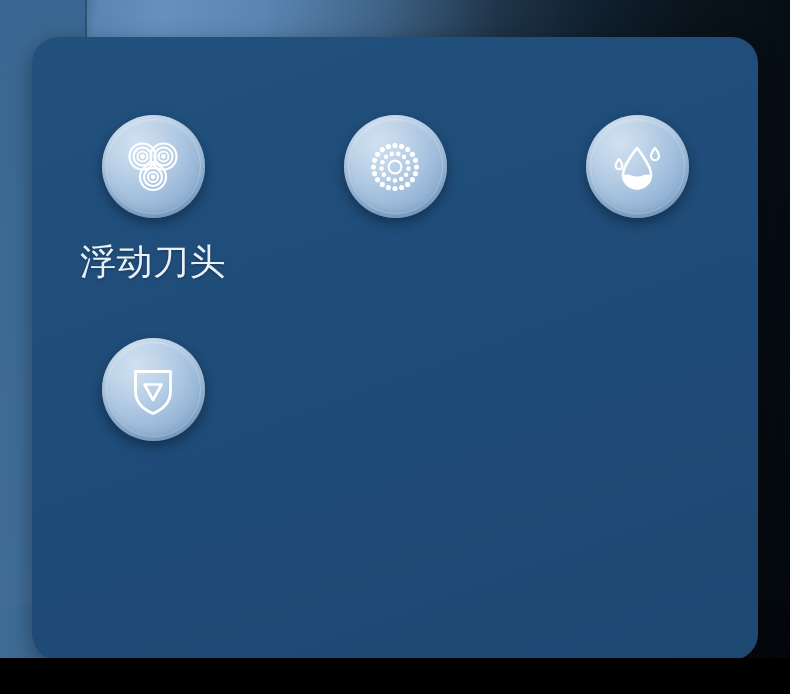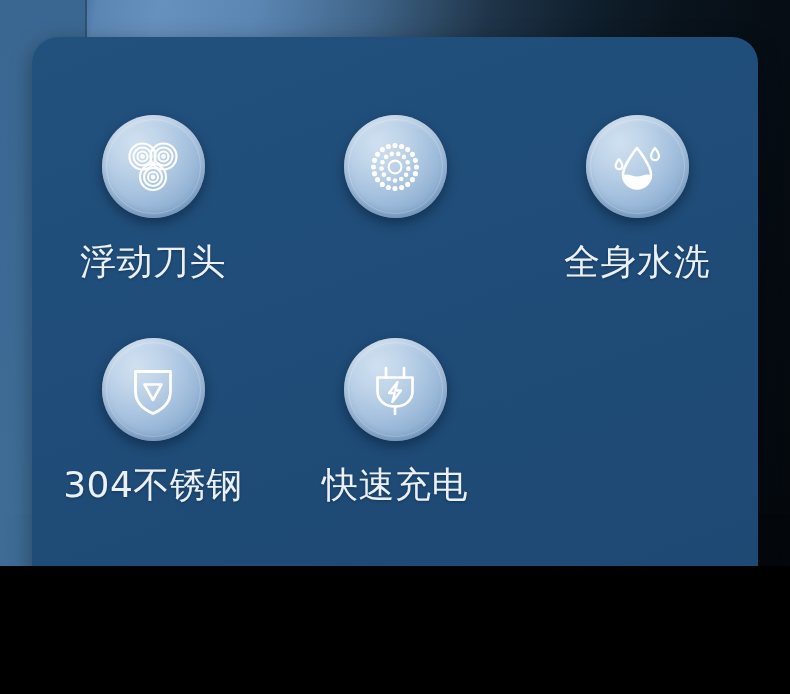--- a/index.html
+++ b/index.html
@@ -3,21 +3,21 @@
 <meta charset="utf-8">
 <style>
   html, body {
     margin: 0;
     padding: 0;
     background: #000;
   }
   #stage {
     position: relative;
     width: 790px;
-    height: 566px;
+    height: 658px;
     overflow: hidden;
     font-family: "DejaVu Sans", "Liberation Sans", sans-serif;
   }
   
   .bg-base {
     position: absolute;
     inset: 0;
     background: linear-gradient(100deg,
         #3d6b96 0%,
         #416f99 9%,
@@ -223,42 +223,28 @@
               </clipPath>
             </defs>
             <path d="M31 12 C31 12 45 29 45 38.5 C45 46.3 38.7 52.5 31 52.5 C23.3 52.5 17 46.3 17 38.5 C17 29 31 12 31 12 Z" fill="none" stroke="#ffffff" stroke-width="2.6" stroke-linejoin="round"></path>
             <g clip-path="url(#dropClip)">
               <path d="M15 41 C20 35.5 25.5 40.5 31 40.5 C36.5 40.5 42 35.5 47 41 L47 55 L15 55 Z" fill="#ffffff"></path>
             </g>
             <path d="M49 12 C49 12 53 17 53 20 C53 22.4 51.2 24.2 49 24.2 C46.8 24.2 45 22.4 45 20 C45 17 49 12 49 12 Z" fill="none" stroke="#ffffff" stroke-width="2.2" stroke-linejoin="round"></path>
             <path d="M13 23 C13 23 16.4 27.3 16.4 29.8 C16.4 31.8 14.9 33.3 13 33.3 C11.1 33.3 9.6 31.8 9.6 29.8 C9.6 27.3 13 23 13 23 Z" fill="none" stroke="#ffffff" stroke-width="2.1" stroke-linejoin="round"></path>
           </svg>
         </div>
-        <div class="label">全身水洗</div>
       </div>
 
       <div class="cell">
         <div class="bubble">
           <svg width="62" height="62" viewBox="0 0 62 62">
             <path d="M13.5 12.5 L48.5 12.5 L48.5 32 C48.5 43.5 40.5 50.5 31 54.5 C21.5 50.5 13.5 43.5 13.5 32 Z" fill="none" stroke="#ffffff" stroke-width="2.8" stroke-linejoin="round"></path>
             <path d="M22.5 25.5 L39.5 25.5 L31 41 Z" fill="none" stroke="#ffffff" stroke-width="2.6" stroke-linejoin="round"></path>
           </svg>
         </div>
-        <div class="label">304不锈钢</div>
-      </div>
-
-
-      <div class="cell">
-        <div class="bubble">
-          <svg width="62" height="62" viewBox="0 0 62 62">
-            <path d="M22 9 L22 18.5" fill="none" stroke="#ffffff" stroke-width="2.7" stroke-linecap="round"></path>
-            <path d="M40 9 L40 18.5" fill="none" stroke="#ffffff" stroke-width="2.7" stroke-linecap="round"></path>
-            <path d="M13.5 18.5 L48.5 18.5 L48.5 32 C48.5 41.8 40.6 47.5 31 47.5 C21.4 47.5 13.5 41.8 13.5 32 Z" fill="none" stroke="#ffffff" stroke-width="2.7" stroke-linejoin="round"></path>
-            <path d="M31 47.5 L31 55" fill="none" stroke="#ffffff" stroke-width="2.7" stroke-linecap="round"></path>
-            <path d="M33.5 23 L25 34 L30.8 34 L28.3 43 L37 31.5 L31.2 31.5 Z" fill="none" stroke="#ffffff" stroke-width="2.3" stroke-linejoin="round"></path>
-          </svg>
-        </div>
-        <div class="label">快速充电</div>
-      </div>
+      </div>
+
+
 
     </div>
   </div>
 </div>
 
 </body></html>

